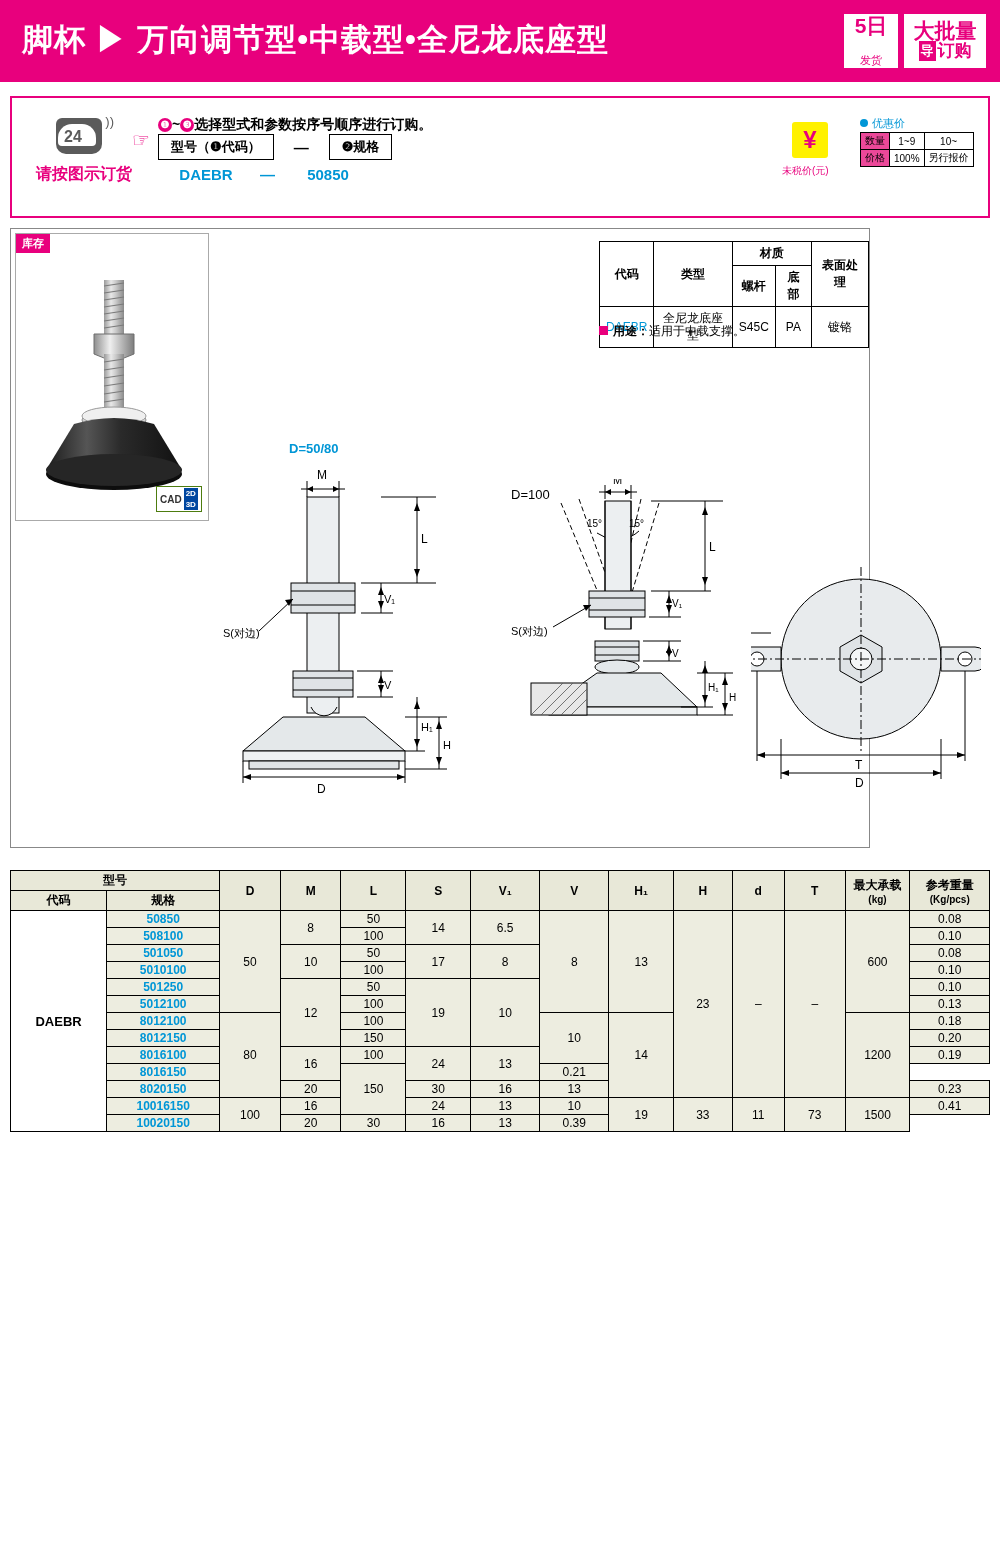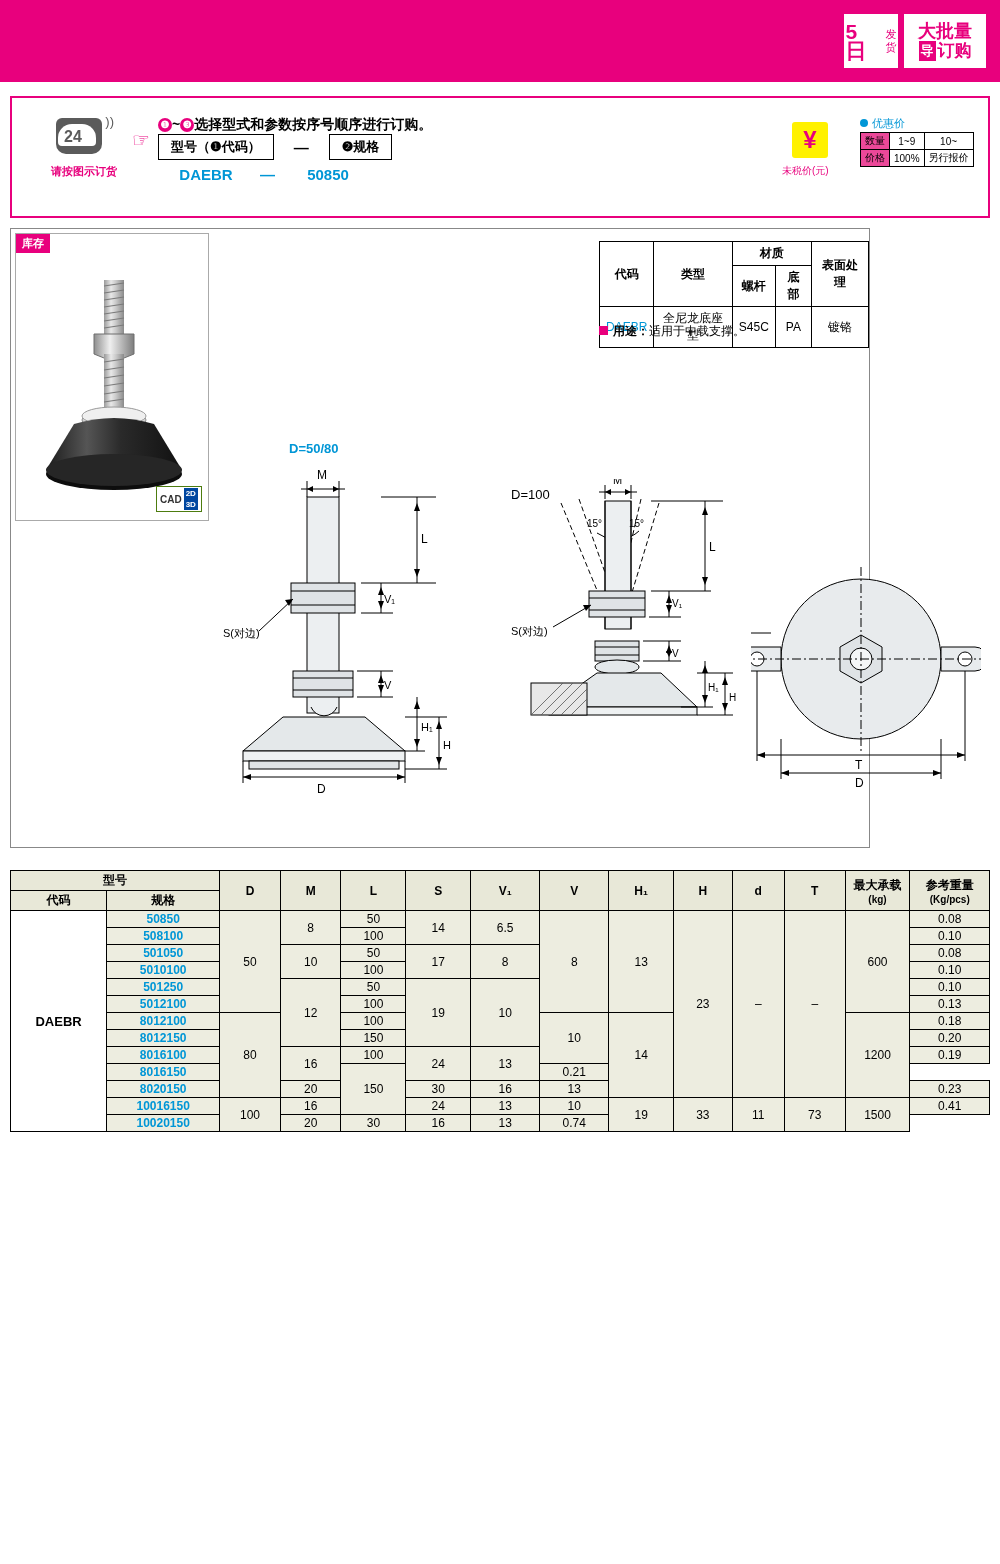--- a/index.html
+++ b/index.html
@@ -21,32 +21,32 @@
   .header-title {
     position:absolute; left:22px; top:19px;
     font-size:31px; font-weight:bold; color:#fff; letter-spacing:1px;
     white-space:nowrap;
   }
   .header-badges {
     position:absolute; right:14px; top:14px; display:flex; gap:6px;
   }
   .badge-5day {
     width:54px; height:54px; background:#fff; border:2px solid #fff;
-    display:flex; align-items:center; justify-content:center;
+    display:flex; flex-direction:column; align-items:center; justify-content:center;
     color:#E8007D;
     gap:19px;
   }
   .badge-5day .big { font-size:21px; font-weight:bold; line-height:19px; }
   .badge-5day .small { font-size:11px; line-height:13px; }
   .badge-bulk {
     width:82px; height:54px; background:#fff;
     display:flex; flex-direction:column; align-items:center; justify-content:center;
     color:#E8007D;
   }
-  .badge-bulk .l1 { font-size:18px; font-weight:bold; line-height:20px; }
+  .badge-bulk .l1 { font-size:21px; font-weight:bold; line-height:20px; }
   .badge-bulk .l2 { font-size:17px; font-weight:bold; line-height:20px; display:flex; align-items:center; gap:2px;}
   .badge-bulk .l2 .box { background:#E8007D; color:#fff; font-size:13px; padding:0 2px; }
 
   
   .order-box {
     position:absolute; left:10px; top:96px; width:980px; height:122px;
     border:2px solid #E8007D; background:#fff;
   }
   .phone-wrap { position:absolute; left:18px; top:14px; width:108px; text-align:center; }
   .phone-icon {
@@ -60,21 +60,21 @@
   .phone-icon .hand {
     position:absolute; left:4px; top:12px; width:38px; height:22px;
     background:#fff; border-radius:14px 14px 4px 4px;
   }
   .phone-icon .num {
     position:absolute; left:10px; top:16px; font-size:16px; font-weight:bold; color:#5b5b5b;
   }
   .phone-icon .waves {
     position:absolute; right:0; top:2px; font-size:13px; color:#5b5b5b;
   }
-  .phone-caption { font-size:11px; color:#E8007D; margin-top:4px; font-weight:bold;}
+  .phone-caption { font-size:16px; color:#E8007D; margin-top:4px; font-weight:bold;}
   .hand-point { position:absolute; left:120px; top:30px; font-size:20px; color:#E8007D;}
 
   .order-steps {
     position:absolute; left:146px; top:18px;
   }
   .step-text { font-size:14px; font-weight:bold; color:#000; }
   .pink-num {
     display:inline-block; width:14px; height:14px; border-radius:50%;
     background:#E8007D; color:#fff; font-size:10px; text-align:center; line-height:14px;
     vertical-align:1px;
@@ -159,20 +159,21 @@
   .tiny { font-size:10px; }
   .ltgrey { background:#EDEDE0; }
   svg { display:block; }
 </style>
 </head>
 <body>
 
 <div class="page">
 
   <div class="header">
+    <div class="header-title">脚杯 ▶ 万向调节型•中载型•全尼龙底座型</div>
     <div class="header-badges">
       <div class="badge-5day">
         <div class="big">5日</div>
         <div class="small">发货</div>
       </div>
       <div class="badge-bulk">
         <div class="l1">大批量</div>
         <div class="l2">
           <span class="box">导</span>
           <span>订购</span>
@@ -640,19 +641,19 @@
         <td rowspan="2" class="ltgrey">73</td>
         <td rowspan="2" class="ltgrey">1500</td>
         <td class="ltgrey">0.41</td>
       </tr>
       <tr>
         <td class="code-col">10020150</td>
         <td class="ltgrey">20</td>
         <td class="ltgrey">30</td>
         <td class="ltgrey">16</td>
         <td class="ltgrey">13</td>
-        <td class="ltgrey">0.74</td>
+        <td class="ltgrey">0.39</td>
       </tr>
     </tbody>
       </table>
   </div>
 
 </div>
 
 </body></html>

